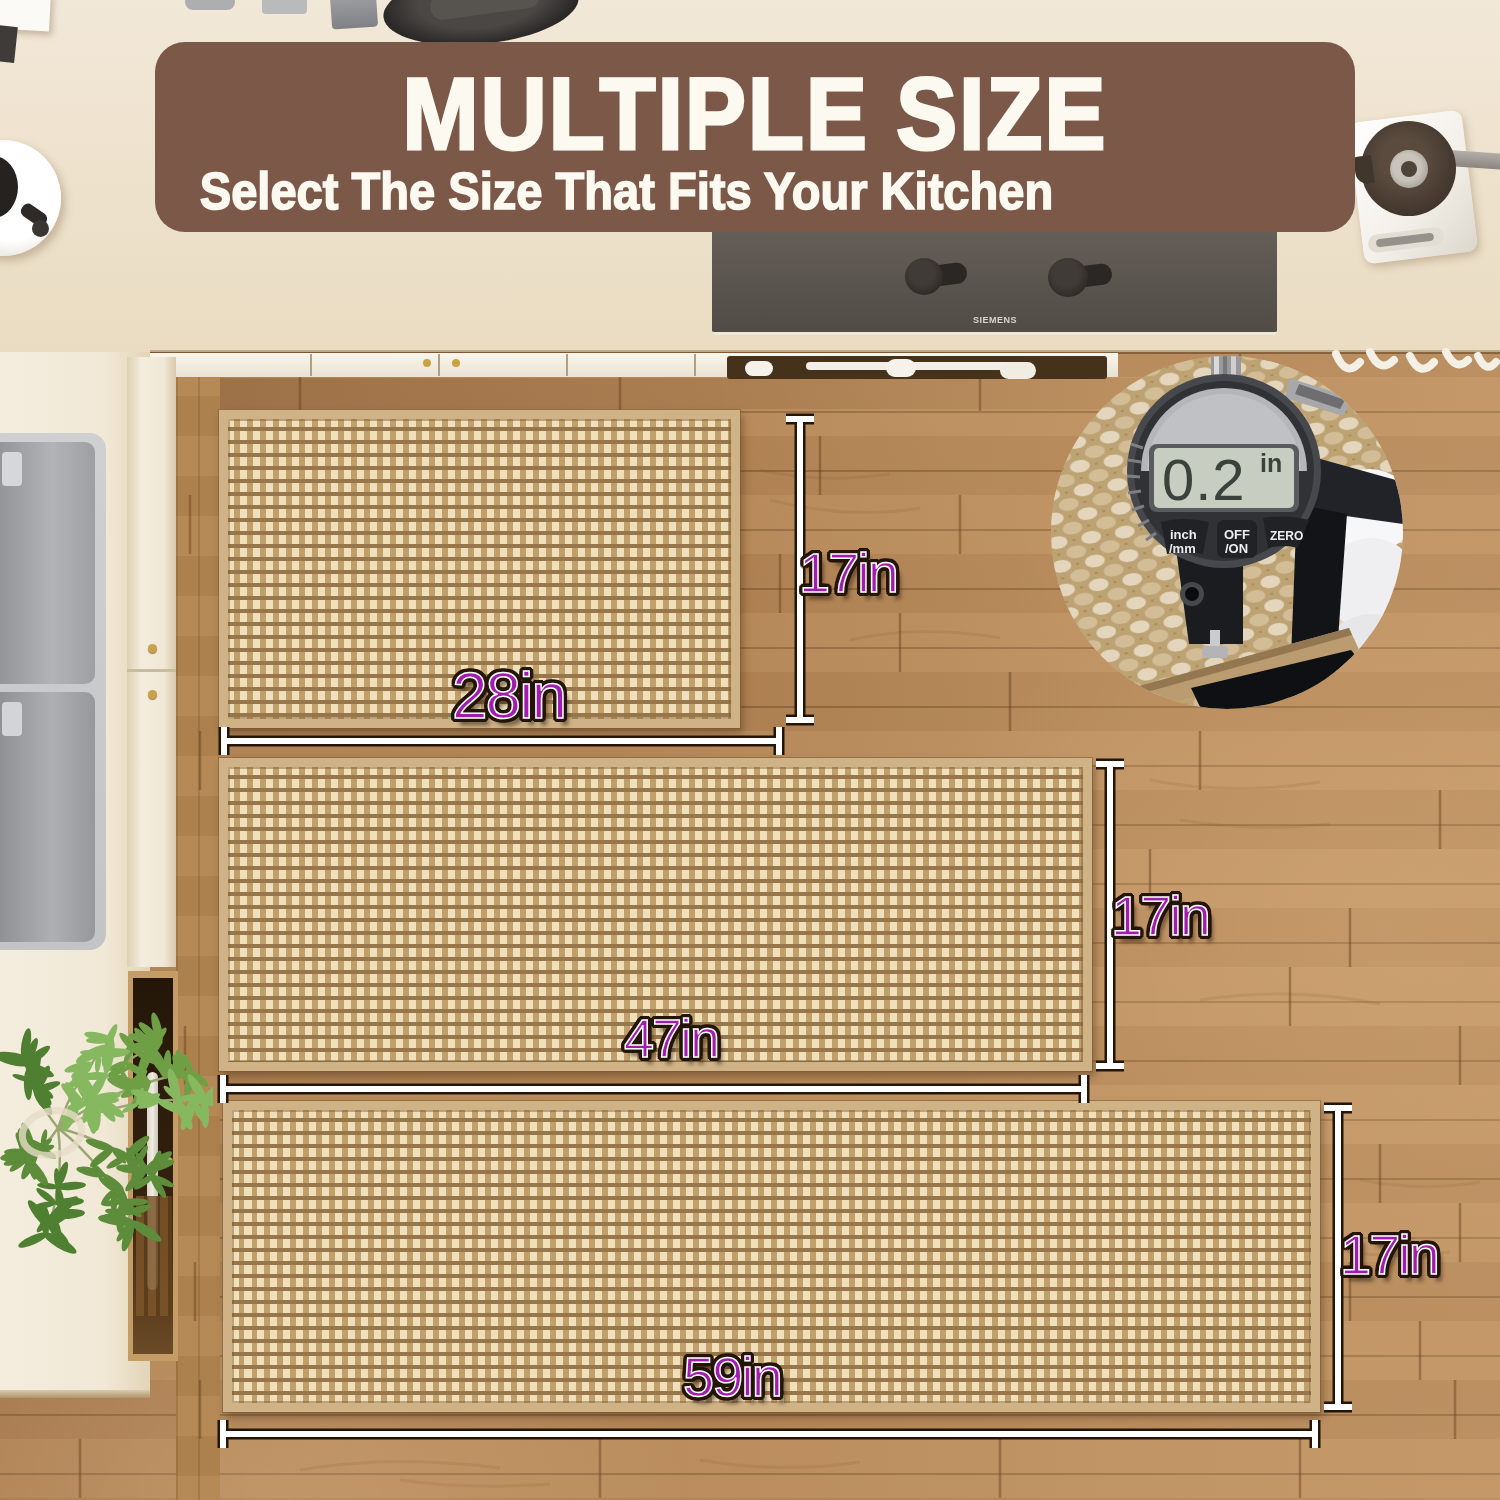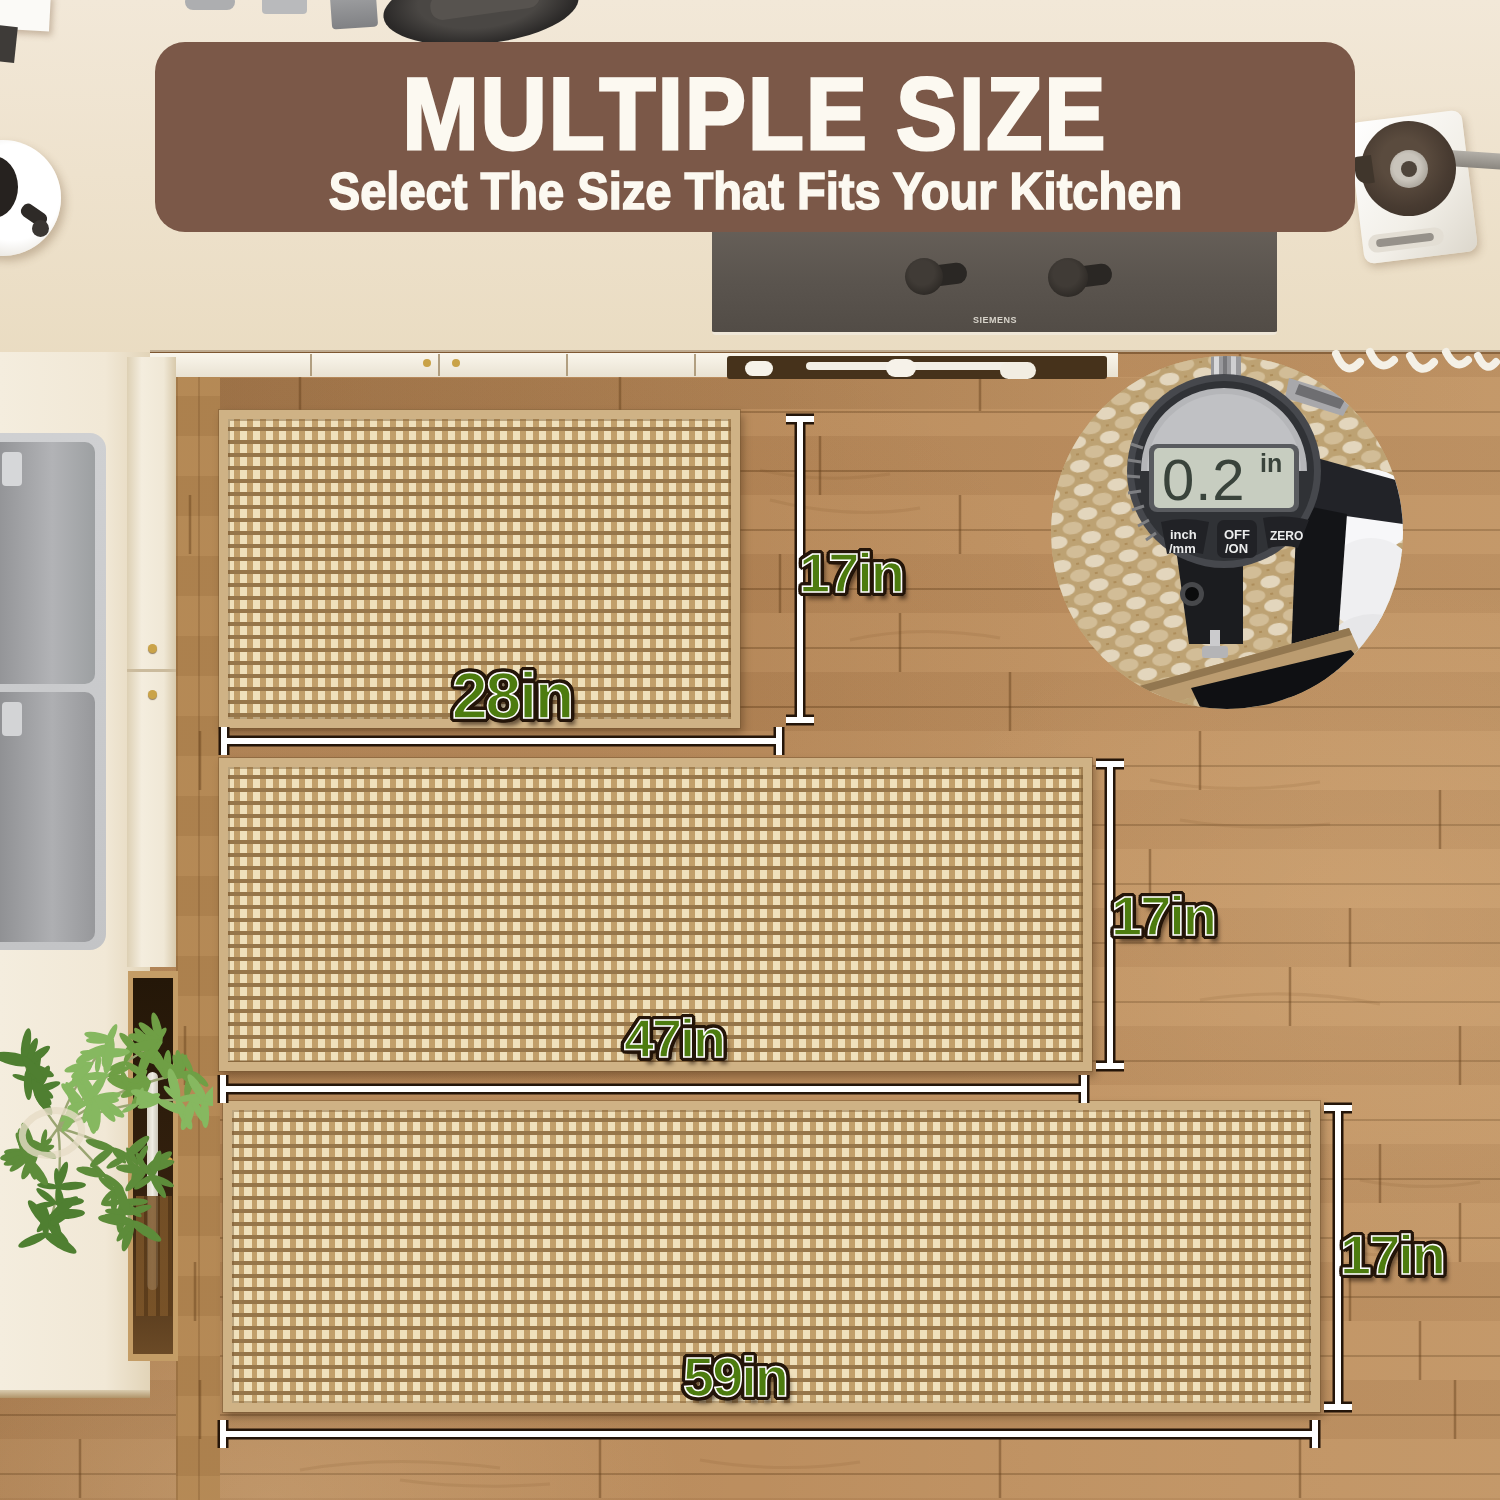--- a/index.html
+++ b/index.html
@@ -1,19 +1,19 @@
 <!DOCTYPE html>
 <html><head>
 <meta charset="utf-8">
 <style>
   html,body{margin:0;padding:0;}
   #page{position:relative;width:1500px;height:1500px;overflow:hidden;
         font-family:"Liberation Sans",sans-serif;background:#efe4d0;}
   .abs{position:absolute;}
-  .dimlabel{position:absolute;font-weight:bold;color:#4d7c0f;white-space:nowrap;-webkit-text-stroke:1.5px #fff;
+  .dimlabel{position:absolute;font-weight:normal;color:#a21caf;white-space:nowrap;-webkit-text-stroke:1.5px #fff;
     text-shadow:
       -3px -3px 0 #241509, 3px -3px 0 #241509, -3px 3px 0 #241509, 3px 3px 0 #241509,
       -4px 0 0 #241509, 4px 0 0 #241509, 0 -4px 0 #241509, 0 4px 0 #241509,
       -2px -4px 0 #241509, 2px -4px 0 #241509, -4px -2px 0 #241509, 4px -2px 0 #241509,
       -2px 4px 0 #241509, 2px 4px 0 #241509, -4px 2px 0 #241509, 4px 2px 0 #241509,
       5px 7px 4px rgba(30,17,8,.6);}
   .rug{position:absolute;background-color:#c7a778;
        box-shadow:3px 5px 8px rgba(60,38,16,.4);}
   .rug .weave{position:absolute;inset:8px;
      background-color:#c3a97c;
@@ -422,21 +422,21 @@
   <div class="abs" style="left:1368px;top:231px;width:76px;height:18px;border-radius:9px;background:#e3ded4;transform:rotate(-7deg);"></div>
   <div class="abs" style="left:1376px;top:236px;width:58px;height:8px;border-radius:4px;background:#96918a;transform:rotate(-7deg);"></div>
 
   <div class="abs" style="left:155px;top:42px;width:1200px;height:190px;border-radius:30px;
      background:#7b5848;"></div>
 
   <div class="abs" style="left:155px;top:56px;width:1200px;text-align:center;">
     <span style="display:inline-block;font-size:102px;font-weight:bold;color:#fcf9f1;letter-spacing:2px;-webkit-text-stroke:3px #fcf9f1;transform:scaleX(.90);transform-origin:center;">MULTIPLE SIZE</span>
   </div>
 
-  <div class="abs" style="left:155px;top:161px;width:1200px;text-align:center;">
+  <div class="abs" style="left:155px;top:161px;width:1200px;">
     <span style="display:inline-block;font-size:52px;font-weight:bold;color:#fcf9f1;-webkit-text-stroke:1.6px #fcf9f1;transform:scaleX(.905);transform-origin:center;">Select The Size That Fits Your Kitchen</span>
   </div>
 
   <div class="abs" style="left:1051px;top:356px;width:352px;height:353px;border-radius:50%;overflow:hidden;background:#c6ad85;">
 
     <div class="abs" style="left:-44px;top:-44px;width:440px;height:440px;
       background-color:#bda273;
       background-image:
         radial-gradient(ellipse 16px 10px, #e3d6bd 0 58%, rgba(227,214,189,0) 66%),
         radial-gradient(ellipse 16px 10px, #d2bd97 0 58%, rgba(210,189,151,0) 66%),

